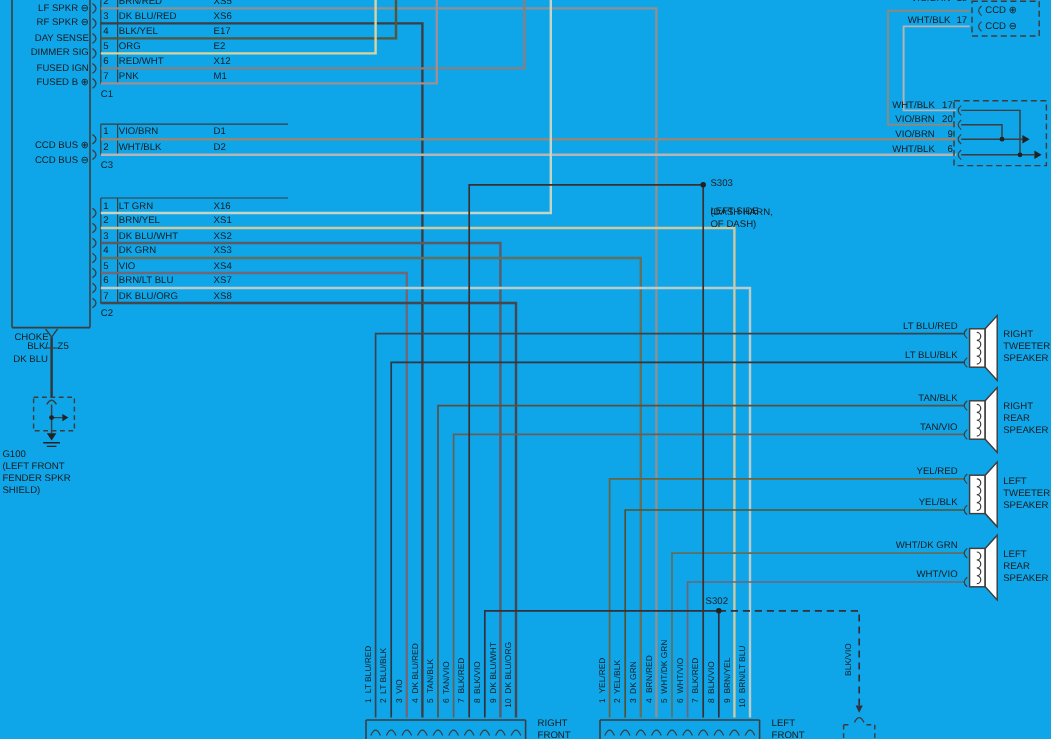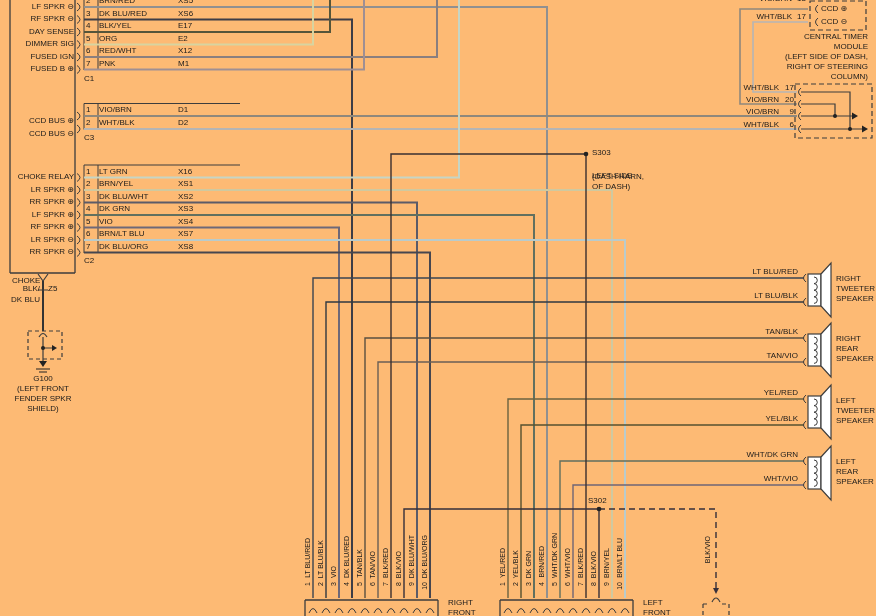--- a/index.html
+++ b/index.html
@@ -1,16 +1,16 @@
 <!DOCTYPE html>
 <html><head>
 <meta charset="utf-8">
 <style>
   body{margin:0;background:#fff}
-  #wrap{position:relative;width:876px;height:616px;background:#fdba74;overflow:hidden;
+  #wrap{position:relative;width:876px;height:616px;background:#0ea5e9;overflow:hidden;
         font-family:"Liberation Sans","DejaVu Sans",sans-serif;color:#1a1a1a}
   #wires{position:absolute;left:0;top:0}
   .t{position:absolute;font-size:8px;line-height:9px;white-space:nowrap}
   .rt{text-align:right}
   .rows{position:absolute;left:86px;width:152px;font-size:8px}
   .row{display:flex;align-items:flex-end;height:12.5px;box-sizing:border-box;padding-bottom:2px}
   .row .p{width:13px}.row .c{width:79px}.row .x{flex:1}
   .lblcol{position:absolute;left:0;width:74px;font-size:8px}
   .lblcol div{text-align:right;height:12.5px;line-height:12.5px}
   .lblcol.p13 div{height:13px;line-height:13px}
@@ -190,29 +190,20 @@
         <span class="x">D1</span>
       </div>
   <div class="row">
         <span class="p">2</span>
         <span class="c">WHT/BLK</span>
         <span class="x">D2</span>
       </div>
 </div>
 <div class="t" style="left:84px;top:133px">C3</div>
 
-<div class="lblcol" style="top:171.25px">
-  <div>CHOKE RELAY</div>
-  <div>LR SPKR ⊕</div>
-  <div>RR SPKR ⊕</div>
-  <div>LF SPKR ⊕</div>
-  <div>RF SPKR ⊕</div>
-  <div>LR SPKR ⊖</div>
-  <div>RR SPKR ⊖</div>
-</div>
 <div class="rows" style="top:165px">
   <div class="row">
         <span class="p">1</span>
         <span class="c">LT GRN</span>
         <span class="x">X16</span>
       </div>
   <div class="row">
         <span class="p">2</span>
         <span class="c">BRN/YEL</span>
         <span class="x">XS1</span>
@@ -243,44 +234,37 @@
         <span class="x">XS8</span>
       </div>
 </div>
 <div class="t" style="left:84px;top:256px">C2</div>
 
 <div class="t" style="left:12px;top:276px">CHOKE</div>
 <div class="t rt" style="left:12px;width:28px;top:284px">BLK/</div>
 <div class="t" style="left:48px;top:284px">Z5</div>
 <div class="t rt" style="left:6px;width:34px;top:295px">DK BLU</div>
 
-<div class="stack" style="position:absolute;left:2px;top:374px;width:82px;text-align:center">
+<div class="stack" style="position:absolute;left:2px;top:374px;width:82px;">
   <div>G100</div>
   <div>(LEFT FRONT</div>
   <div>FENDER SPKR</div>
   <div>SHIELD)</div>
 </div>
 
 <div class="crow" style="top:-6px">
   <span>VIO/BRN</span>
       <span class="pin">18</span>
 </div>
 <div class="crow" style="top:12px">
   <span>WHT/BLK</span>
       <span class="pin">17</span>
 </div>
 <div class="t" style="left:821px;top:4px">CCD ⊕</div>
 <div class="t" style="left:821px;top:17px">CCD ⊖</div>
-<div class="stack" style="position:absolute;right:8px;top:32px;text-align:right">
-  <div>CENTRAL TIMER</div>
-      <div>MODULE</div>
-      <div>(LEFT SIDE OF DASH,</div>
-  <div>RIGHT OF STEERING</div>
-      <div>COLUMN)</div>
-</div>
 
 <div class="jrow" style="top:83px">
       <span>WHT/BLK</span>
       <span class="pin">17</span>
     </div>
 <div class="jrow" style="top:95px">
       <span>VIO/BRN</span>
       <span class="pin">20</span>
     </div>
 <div class="jrow" style="top:107px">

